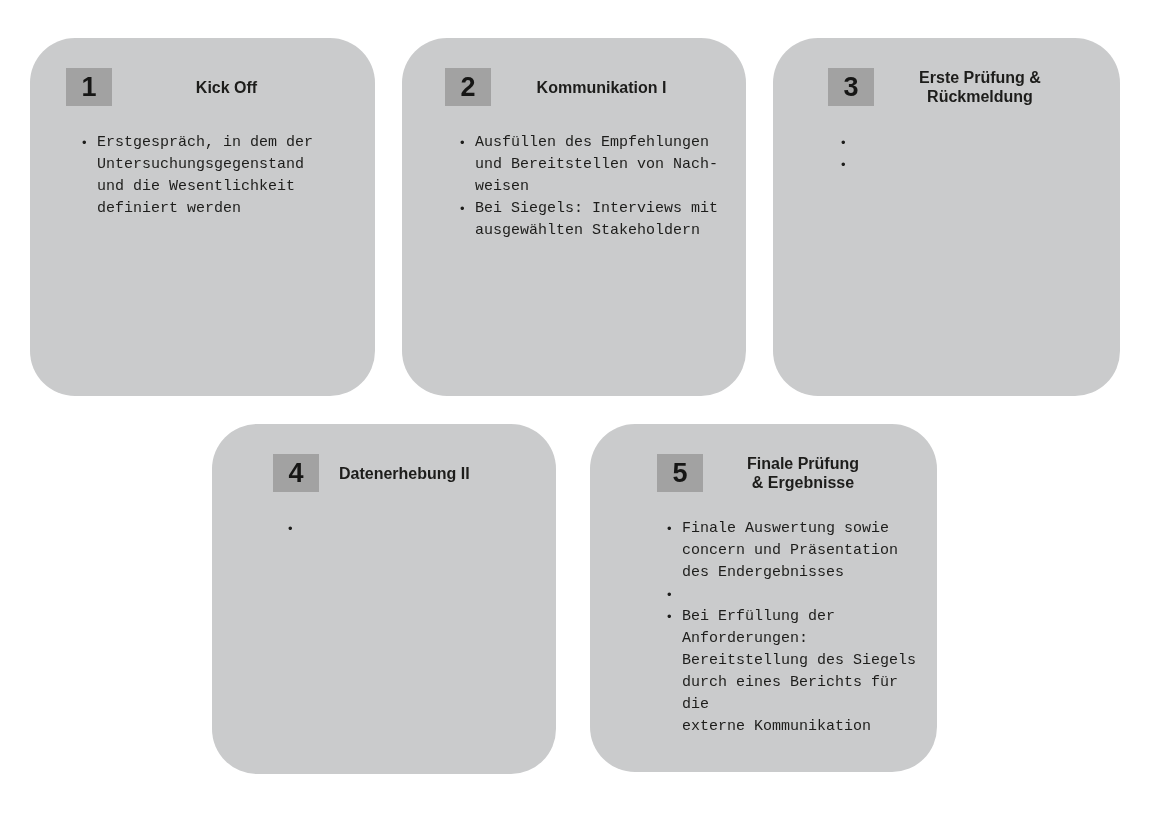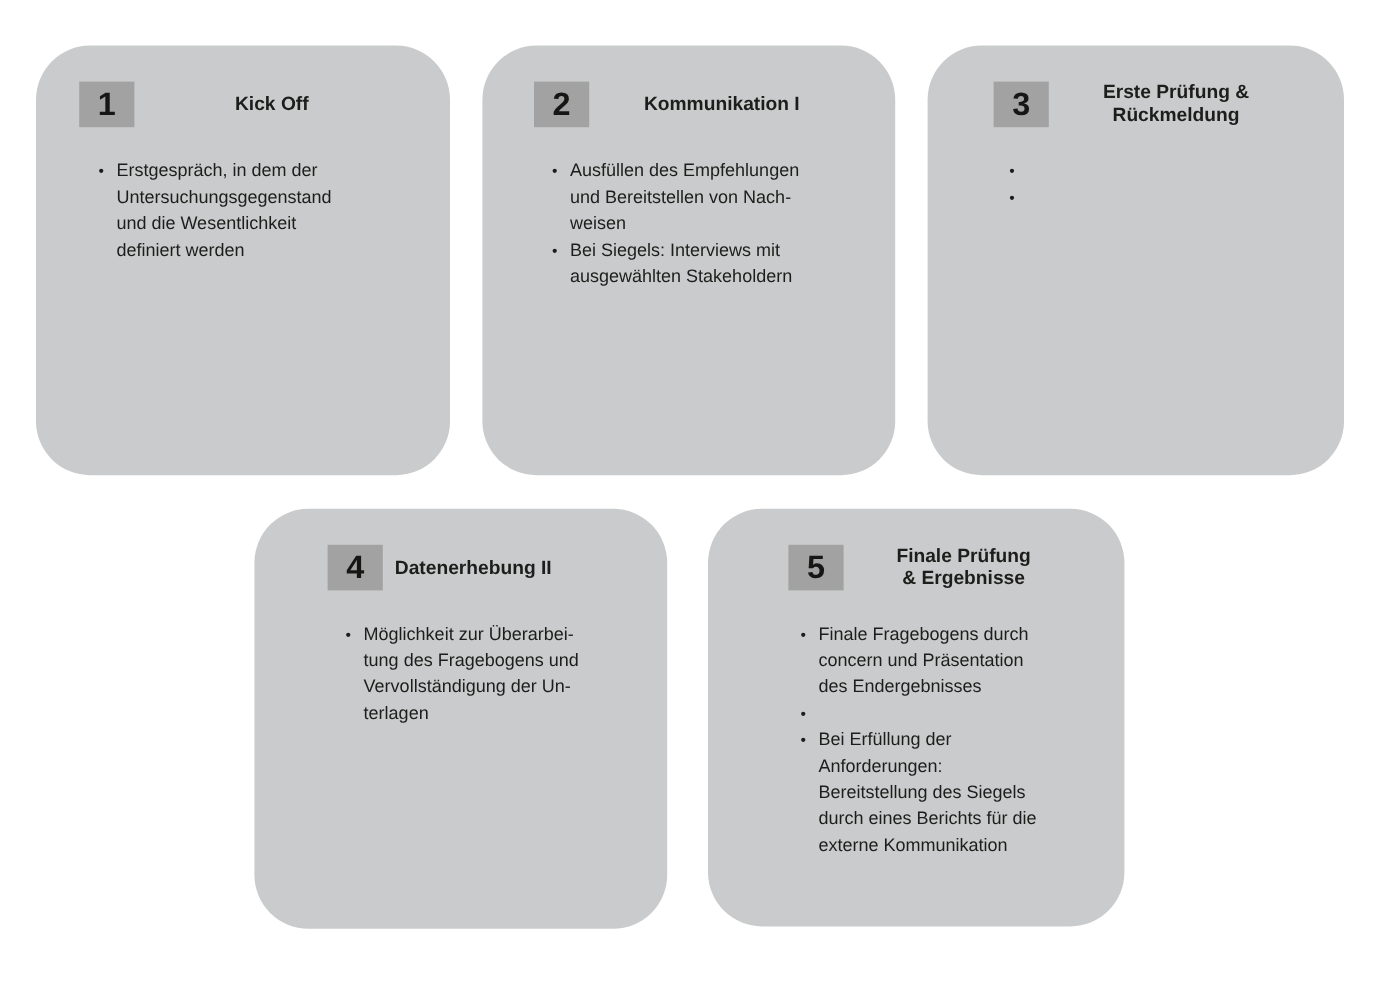--- a/index.html
+++ b/index.html
@@ -61,33 +61,34 @@
     line-height: 22px;
   }
   .dot {
     flex: none;
     width: 15px;
     font-size: 13px;
     line-height: 22px;
   }
   .btext {
     white-space: pre-line;
+    font-family: Liberation Mono, monospace;
   }
   
   .c1 .badge { margin-left: 36px; }
   .c2 .badge { margin-left: 43px; }
   .c3 .badge { margin-left: 55px; }
   .c4 .badge { margin-left: 61px; }
   .c5 .badge { margin-left: 67px; }
   .c1 .bullets { padding-left: 52px; }
   .c2 .bullets { padding-left: 58px; }
   .c3 .bullets { padding-left: 68px; }
   .c4 .bullets { padding-left: 76px; }
   .c5 .bullets { padding-left: 77px; }
-  .c4 .title { text-align: left; padding-left: 10px; padding-right: 0; }
+  .c4 .title { text-align: left; padding-left: 20px; padding-right: 0; }
 </style>
 </head>
 <body>
 
 <div class="canvas">
 
   <section class="card c1" style="left:30px; top:38px; width:345px; height:358px;">
     <div class="card-header">
       <div class="badge">
         <span>1</span>
@@ -148,40 +149,36 @@
   <section class="card c4" style="left:212px; top:424px; width:344px; height:350px;">
     <div class="card-header">
       <div class="badge">
         <span>4</span>
       </div>
       <div class="title">Datenerhebung II</div>
     </div>
     <ul class="bullets">
       <li class="bullet">
         <span class="dot">•</span>
-        <span class="btext">Möglichkeit zur Überarbei-
-tung des Fragebogens und
-Vervollständigung der Un-
-terlagen</span>
       </li>
     </ul>
   </section>
 
   <section class="card c5" style="left:590px; top:424px; width:347px; height:348px;">
     <div class="card-header">
       <div class="badge">
         <span>5</span>
       </div>
       <div class="title">Finale Prüfung
 &amp; Ergebnisse</div>
     </div>
     <ul class="bullets">
       <li class="bullet">
         <span class="dot">•</span>
-        <span class="btext">Finale Fragebogens durch
+        <span class="btext">Finale Auswertung sowie
 concern und Präsentation
 des Endergebnisses</span>
       </li>
       <li class="bullet">
         <span class="dot">•</span>
       </li>
       <li class="bullet">
         <span class="dot">•</span>
         <span class="btext">Bei Erfüllung der
 Anforderungen:

